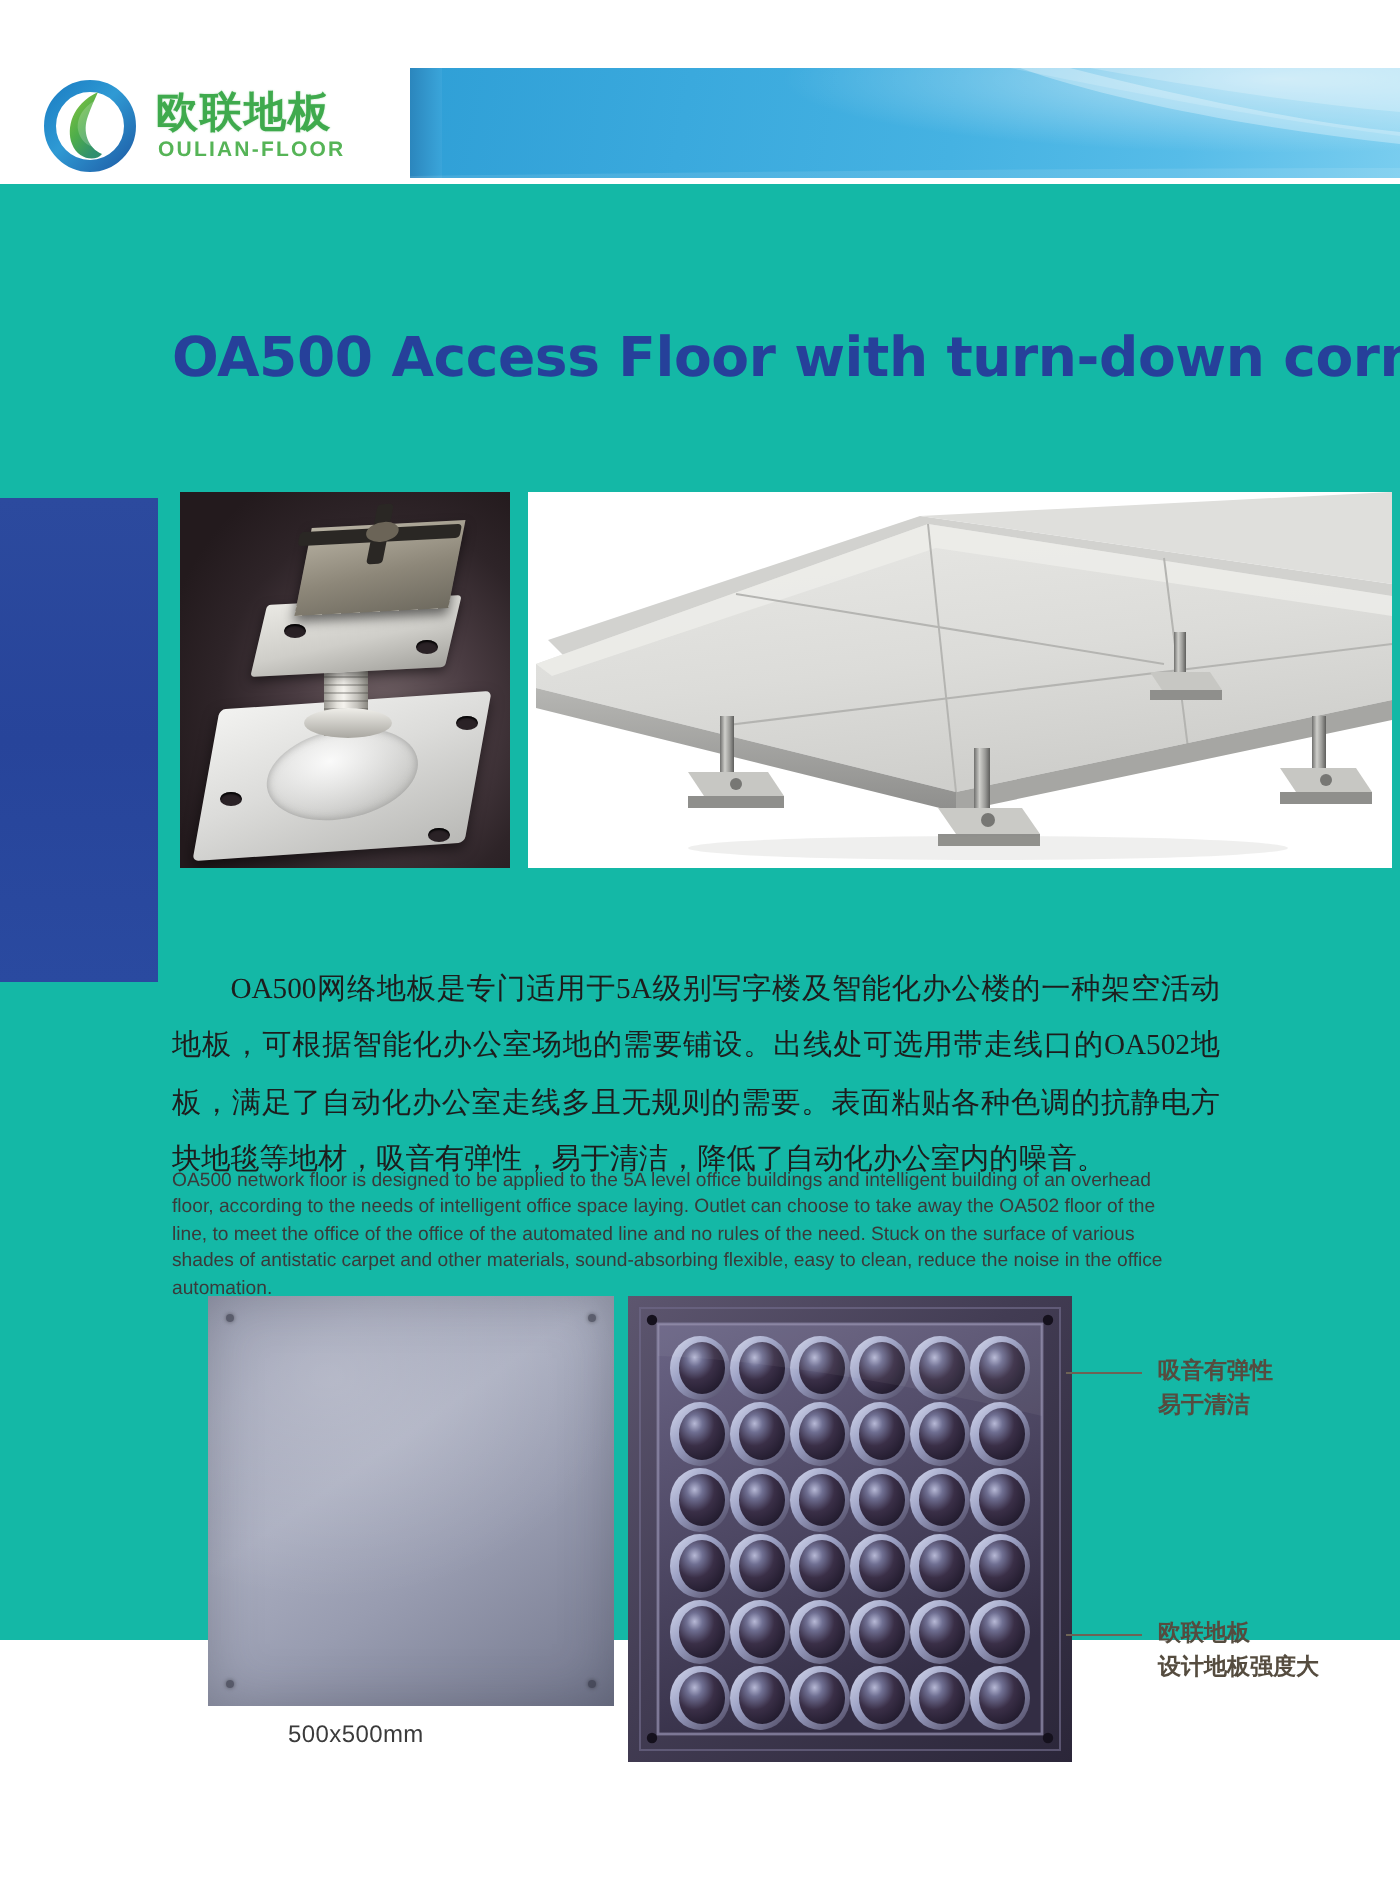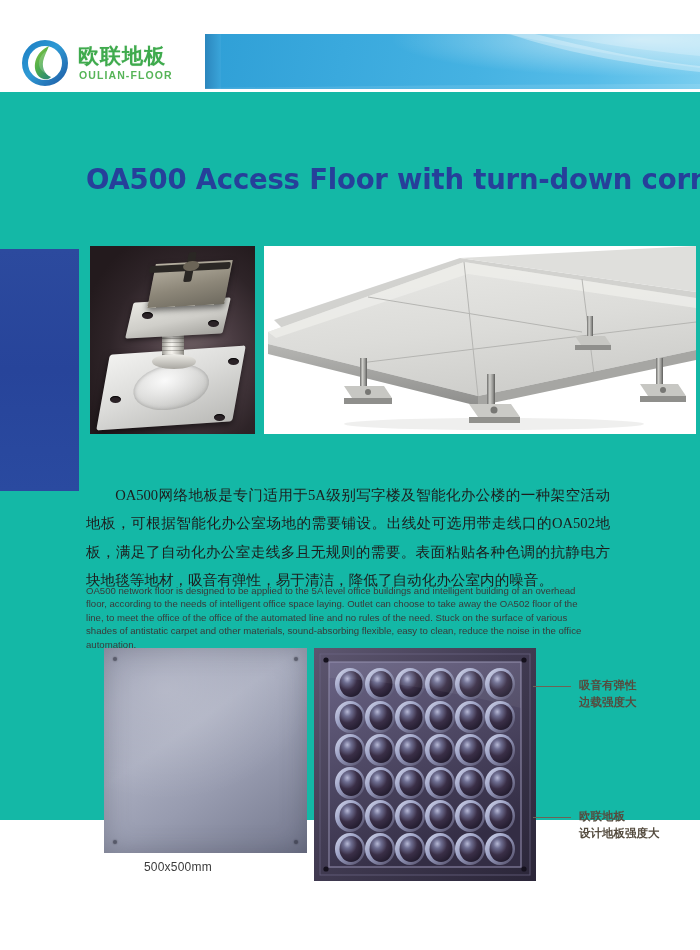--- a/index.html
+++ b/index.html
@@ -511,21 +511,21 @@
 
       <rect x="15" y="14" width="192" height="205" fill="none"></rect>
       <path d="M15,14 L207,14 L207,60 C140,44 70,32 15,30 Z" fill="#ffffff" opacity="0.05"></path>
     </svg>
   </div>
 
   <div class="anno anno-1">
     <div class="line"></div>
     <div class="txt">
       <span>吸音有弹性</span><br>
-      <span>边载强度大</span>
+      <span>易于清洁</span>
     </div>
   </div>
 
   <div class="anno anno-2">
     <div class="line"></div>
     <div class="txt">
       <span>欧联地板</span><br>
       <span>设计地板强度大</span>
     </div>
   </div>

